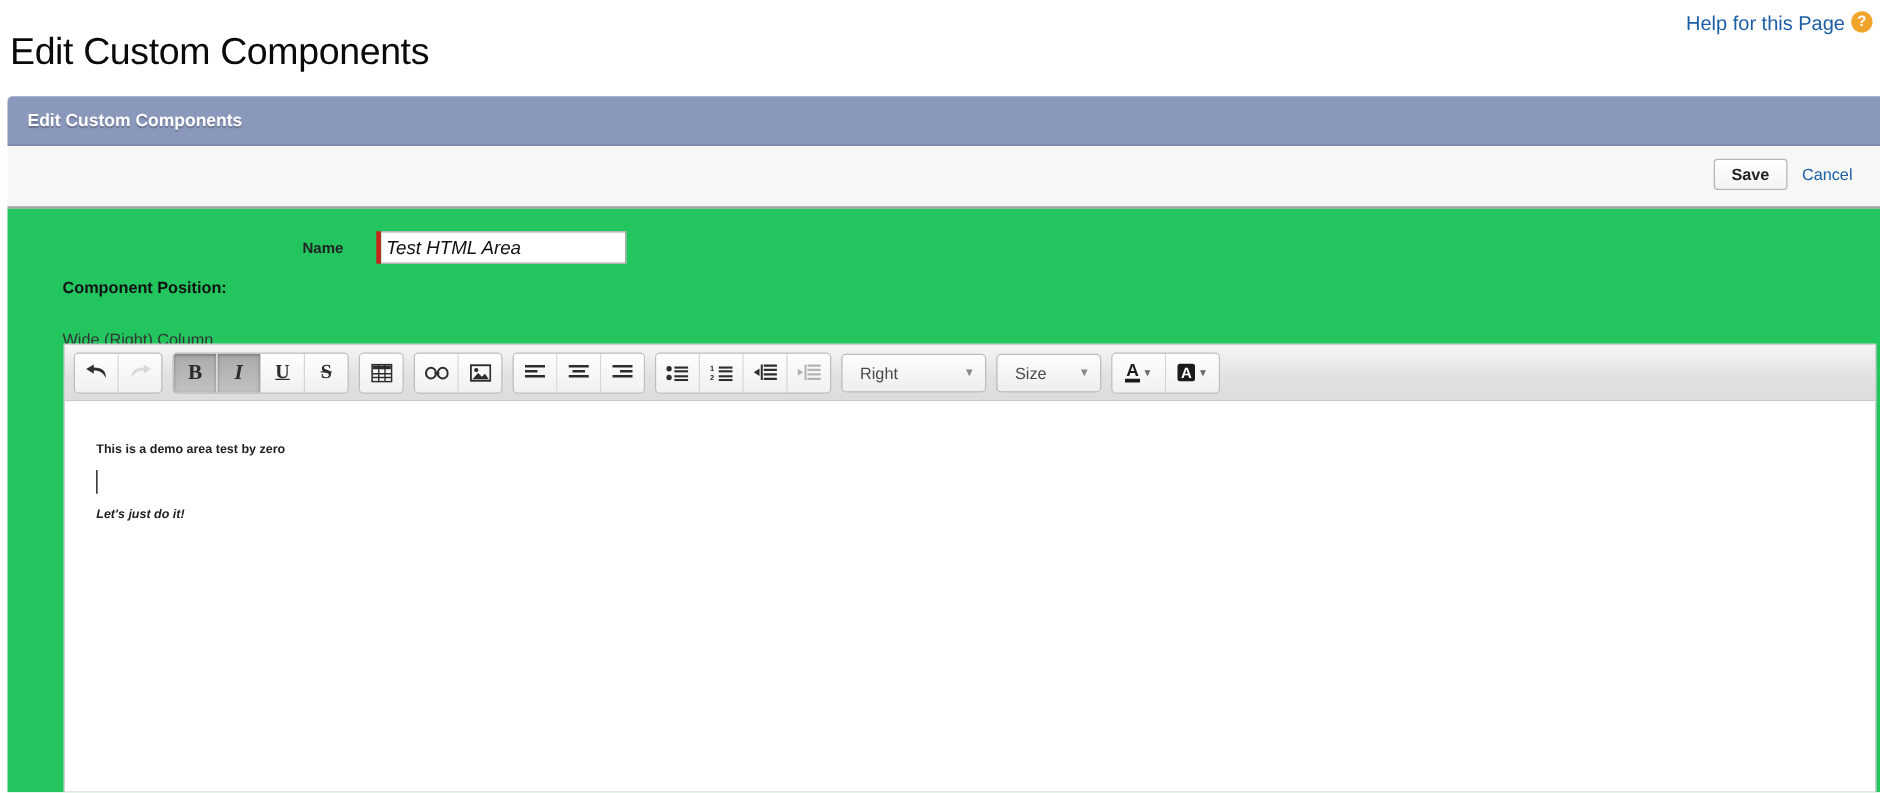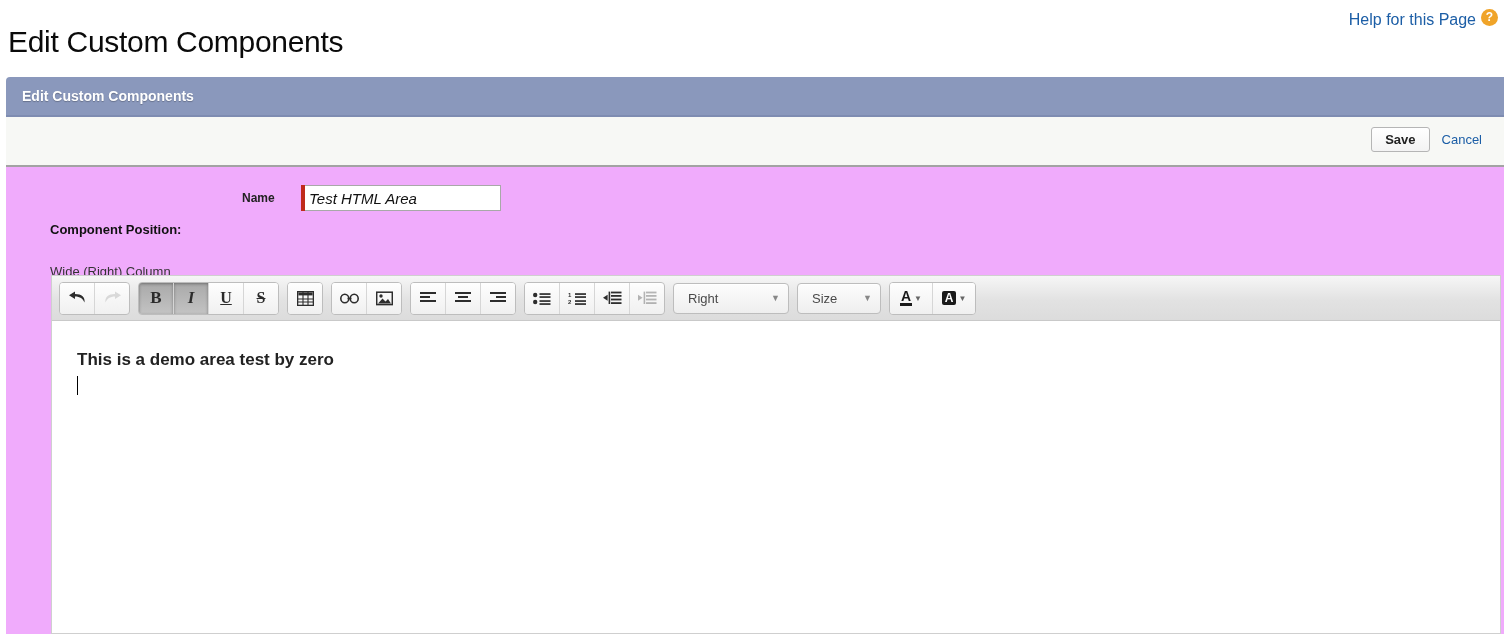--- a/index.html
+++ b/index.html
@@ -112,21 +112,21 @@
     font-size: 13px;
     color: #1c5ea6;
     text-decoration: none;
     cursor: pointer;
     padding: 0 2px;
   }
 
   
   .form-body {
     position: relative;
-    background: #f0abfc;
+    background: #22c55e;
     height: 467px;
   }
 
   .field-row {
     position: absolute;
     left: 0;
     top: 18px;
     height: 28px;
   }
   .field-label {
@@ -296,21 +296,21 @@
 
   .editor-canvas {
     position: relative;
     background: #ffffff;
     height: 312px;
     padding: 26px 0 0 25px;
     box-sizing: border-box;
   }
   .doc-line {
     font-family: "Liberation Sans", sans-serif;
-    font-size: 17px;
+    font-size: 10px;
     color: #222222;
     line-height: 26px;
     white-space: pre;
   }
   .doc-bold { font-weight: bold; }
   .doc-bolditalic { font-weight: bold; font-style: italic; }
   .caret-line {
     height: 26px;
     position: relative;
   }
@@ -534,19 +534,20 @@
             </div>
           </div>
 
         </div>
 
         <div class="editor-canvas">
           <div class="doc-line doc-bold">This is a demo area test by zero</div>
           <div class="caret-line">
             <span class="text-caret"></span>
           </div>
+          <div class="doc-line doc-bolditalic">Let's just do it!</div>
         </div>
 
       </div>
 
     </div>
   </div>
 </div>
 
 </body></html>

